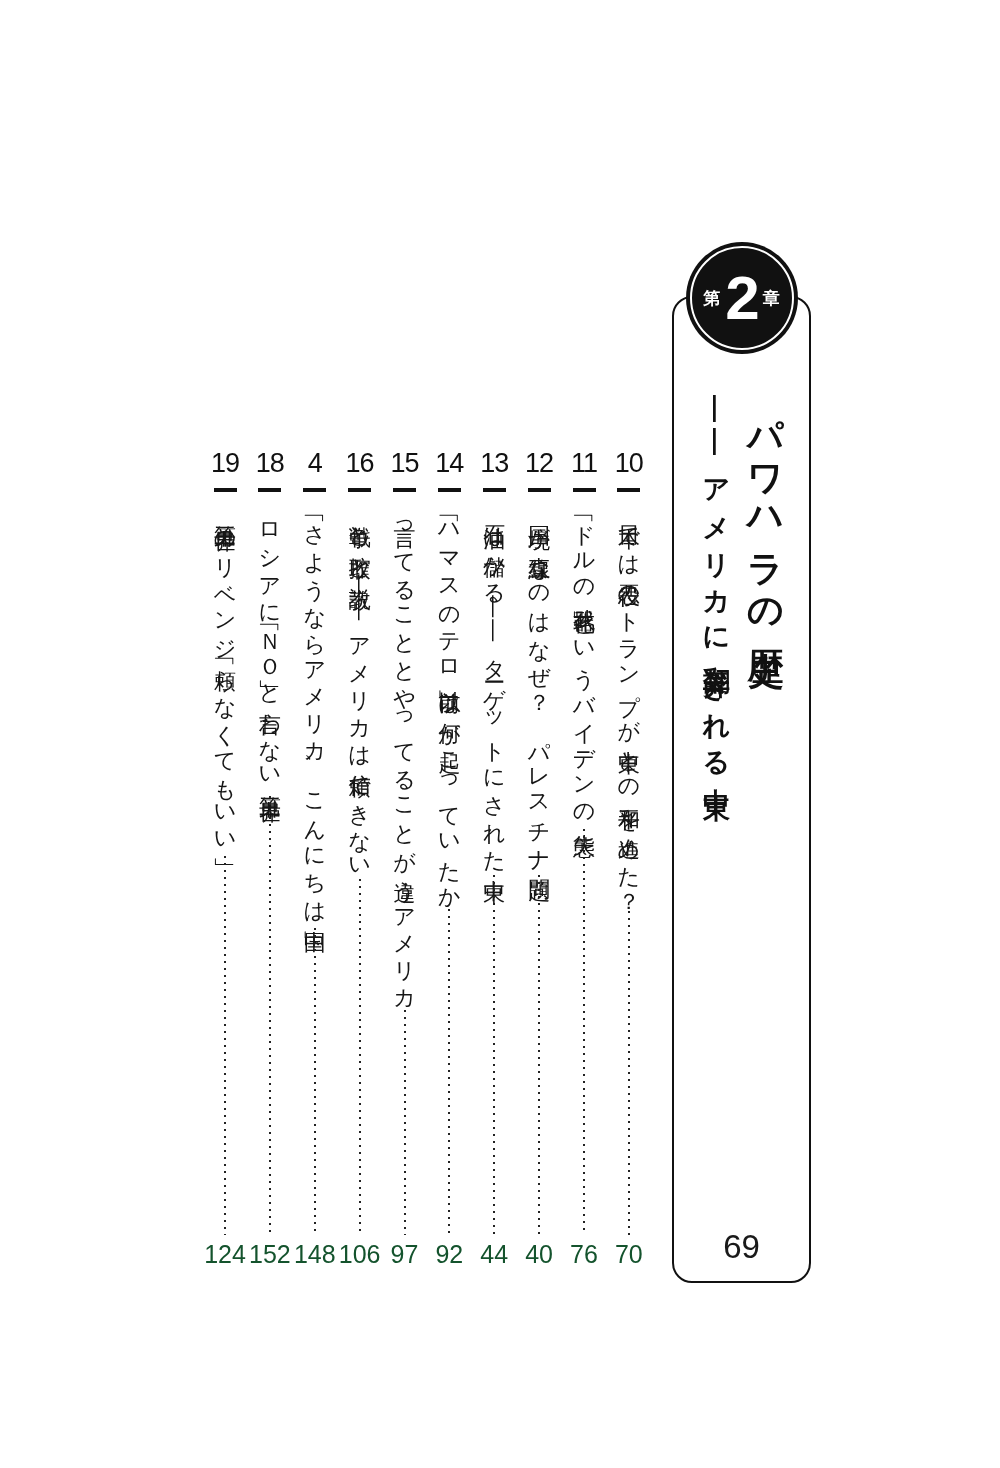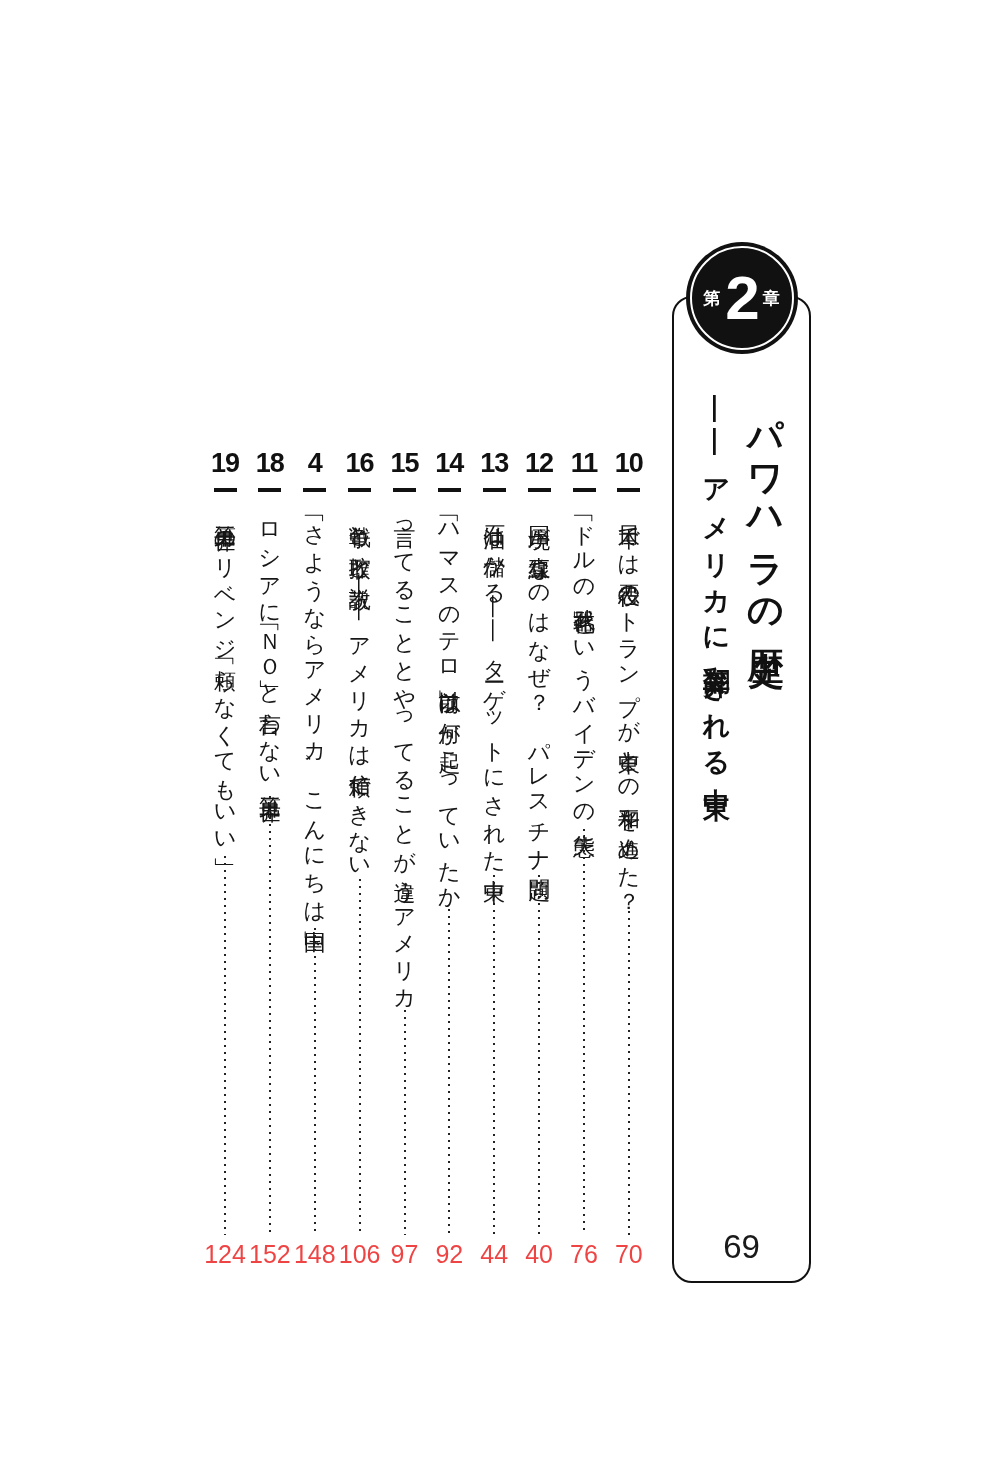--- a/index.html
+++ b/index.html
@@ -97,21 +97,21 @@
     justify-content:space-between;
   }
   .toc-col {
     width:44px;
     display:flex;
     flex-direction:column;
     align-items:center;
   }
   .toc-num {
     font-size:27px;
-    font-weight:700;
+    font-weight:400;
     letter-spacing:-1px;
     line-height:1;
     height:28px;
     text-align:right;
   }
   .toc-bar {
     width:23px; height:4px;
     background:#111;
     margin:10px 0 16px 0;
   }
@@ -130,21 +130,21 @@
     width:2px;
     margin:9px 0 7px 0;
     background:repeating-linear-gradient(to bottom,#222 0 2px,transparent 2px 7px);
     min-height:20px;
   }
   .toc-page {
     height:26px;
     font-size:25px;
     font-weight:400;
     line-height:1;
-    color:#ef4444;
+    color:#14532d;
     white-space:nowrap;
   }
 </style>
 </head>
 <body>
 
 <section class="chapter-panel">
   <div class="badge">
     <span class="badge-pre">第</span>
     <span class="badge-num">2</span>

